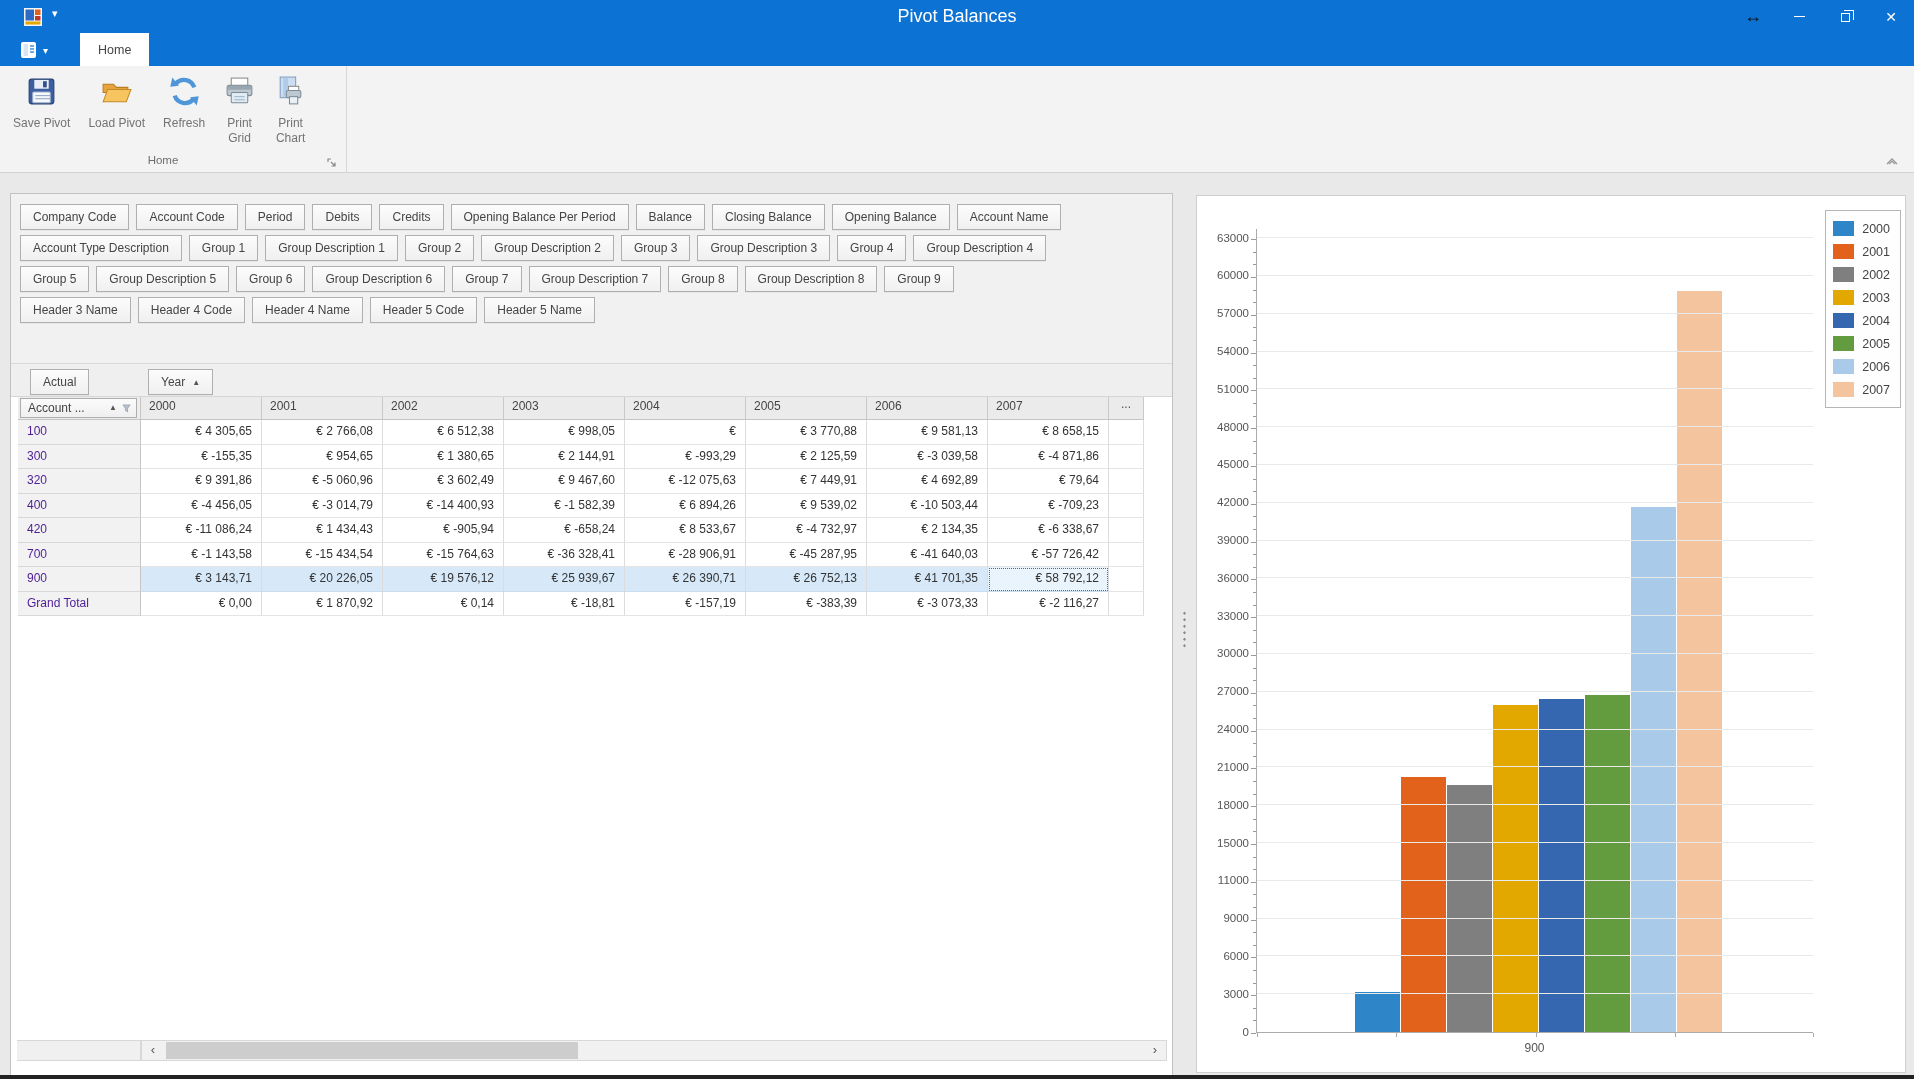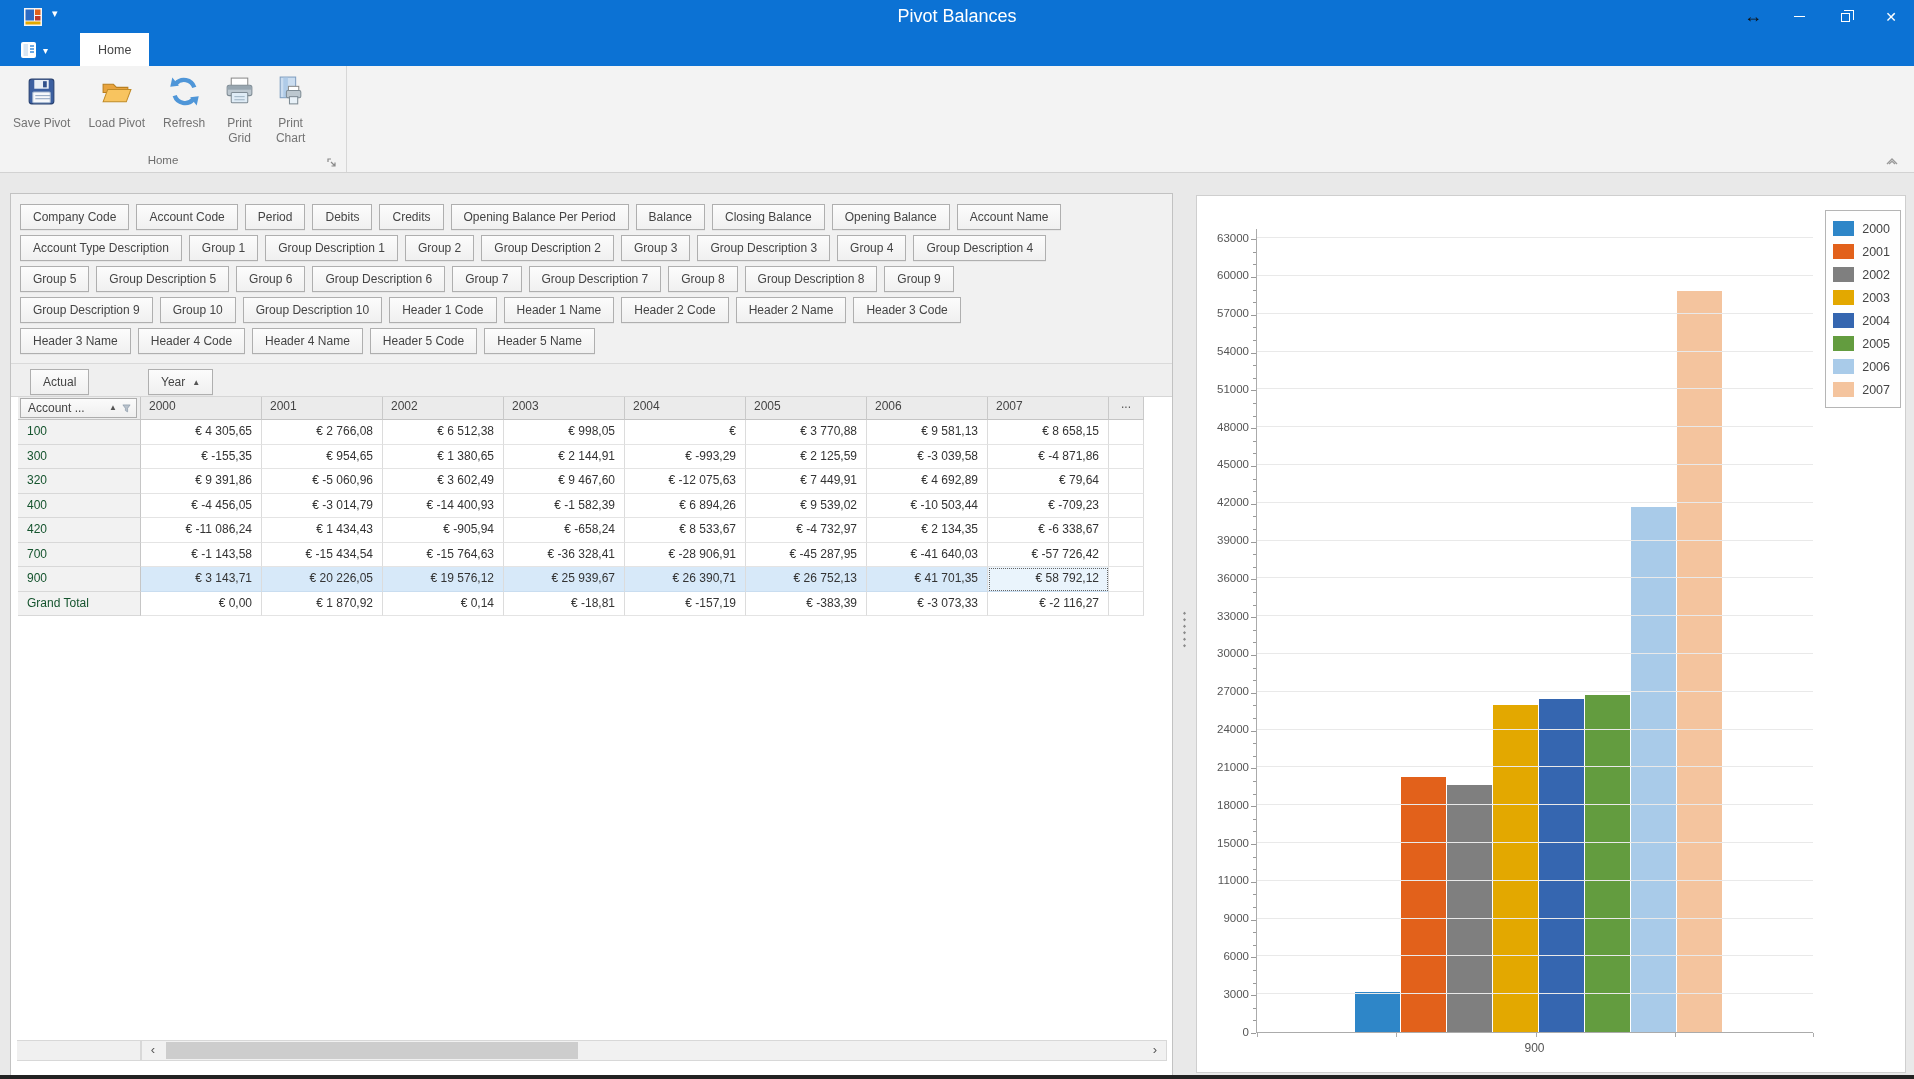--- a/index.html
+++ b/index.html
@@ -43,21 +43,21 @@
   .field-row { display:flex; gap:7px; margin-bottom:5px; }
   .field-btn { height:26px; line-height:24px; padding:0 12px; background:linear-gradient(#FCFCFC,#F0F0F0); border:1px solid #AFAFAF; box-shadow:0 1px 0 rgba(0,0,0,0.04); color:#444; font-size:12px; white-space:nowrap; cursor:default; }
 
   .filter-row { position:absolute; left:0; top:169px; width:100%; height:34px; background:#EFEFEF; border-top:1px solid #DADADA; border-bottom:1px solid #D6D6D6; }
   .filter-row .field-btn { position:absolute; top:5px; }
   .sort-glyph { font-size:8px; color:#555; margin-left:7px; position:relative; top:-1px; }
 
   .grid { position:absolute; left:7px; top:203px; }
   .g-row { display:flex; }
   .g-cell { border-right:1px solid #DCDCDC; border-bottom:1px solid #E4E4E4; background:#fff; font-size:12px; color:#333; text-align:right; padding:0 9px 0 4px; height:24.5px; line-height:23px; width:121px; overflow:hidden; }
-  .g-rowhead { width:123px; background:#F2F2F2; border-right:1px solid #C6C6C6; border-bottom:1px solid #D8D8D8; text-align:left; padding:0 4px 0 9px; font-size:12px; color:#14532d; height:24.5px; line-height:23px; }
+  .g-rowhead { width:123px; background:#F2F2F2; border-right:1px solid #C6C6C6; border-bottom:1px solid #D8D8D8; text-align:left; padding:0 4px 0 9px; font-size:12px; color:#4c1d95; height:24.5px; line-height:23px; }
   .g-dots { width:35px; background:#fff; border-right:1px solid #DCDCDC; border-bottom:1px solid #E4E4E4; height:24.5px; }
   .g-header .g-col { width:121px; height:23px; background:#EBEBEB; border-right:1px solid #C9C9C9; border-bottom:1px solid #C4C4C4; font-size:12px; color:#444; text-align:left; padding:2px 4px 0 8px; }
   .g-header .g-dots-h { width:35px; height:23px; background:#EBEBEB; border-right:1px solid #C9C9C9; border-bottom:1px solid #C4C4C4; font-size:12px; color:#555; text-align:center; padding-top:0; }
   .g-corner { width:123px; height:23px; background:#EDEDED; border-bottom:1px solid #C4C4C4; border-right:1px solid #C6C6C6; position:relative; }
   .corner-btn { position:absolute; left:2px; top:1px; right:3px; height:20px; background:linear-gradient(#FBFBFB,#EFEFEF); border:1px solid #ADADAD; font-size:12px; color:#444; display:flex; align-items:center; padding:0 5px 0 7px; gap:5px; }
   .corner-btn .lbl { flex:1; overflow:hidden; white-space:nowrap; }
   .sel .g-cell { background:#D7E9F9; border-bottom-color:#C9DDF0; }
   .cell-focus { background:#EAF4FC !important; outline:1px dotted #666; outline-offset:-2px; }
 
   .hscroll { position:absolute; left:6px; right:5px; top:846px; height:21px; display:flex; }
@@ -227,30 +227,20 @@
         <div class="field-row">
           <div class="field-btn">Group 5</div>
           <div class="field-btn">Group Description 5</div>
           <div class="field-btn">Group 6</div>
           <div class="field-btn">Group Description 6</div>
           <div class="field-btn">Group 7</div>
           <div class="field-btn">Group Description 7</div>
           <div class="field-btn">Group 8</div>
           <div class="field-btn">Group Description 8</div>
           <div class="field-btn">Group 9</div>
-        </div>
-        <div class="field-row">
-          <div class="field-btn">Group Description 9</div>
-          <div class="field-btn">Group 10</div>
-          <div class="field-btn">Group Description 10</div>
-          <div class="field-btn">Header 1 Code</div>
-          <div class="field-btn">Header 1 Name</div>
-          <div class="field-btn">Header 2 Code</div>
-          <div class="field-btn">Header 2 Name</div>
-          <div class="field-btn">Header 3 Code</div>
         </div>
         <div class="field-row">
           <div class="field-btn">Header 3 Name</div>
           <div class="field-btn">Header 4 Code</div>
           <div class="field-btn">Header 4 Name</div>
           <div class="field-btn">Header 5 Code</div>
           <div class="field-btn">Header 5 Name</div>
         </div>
       </div>
 

